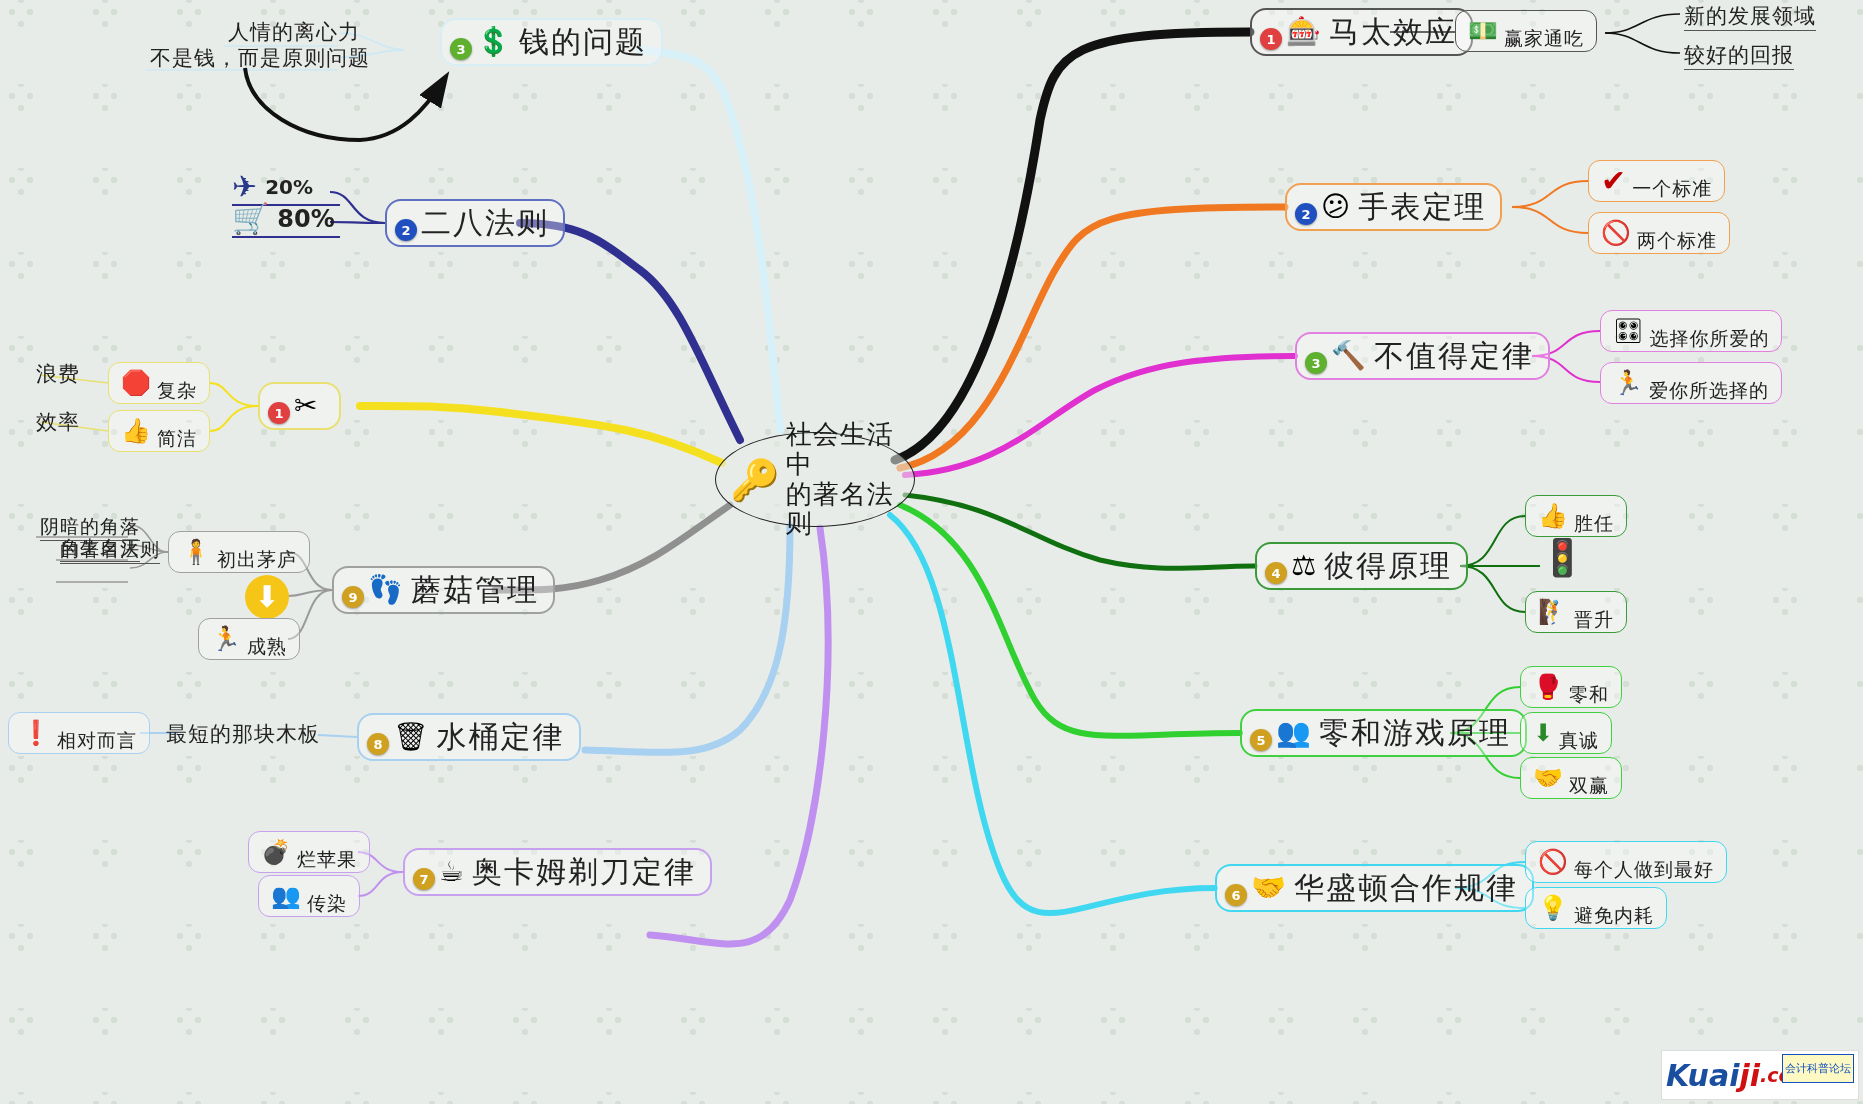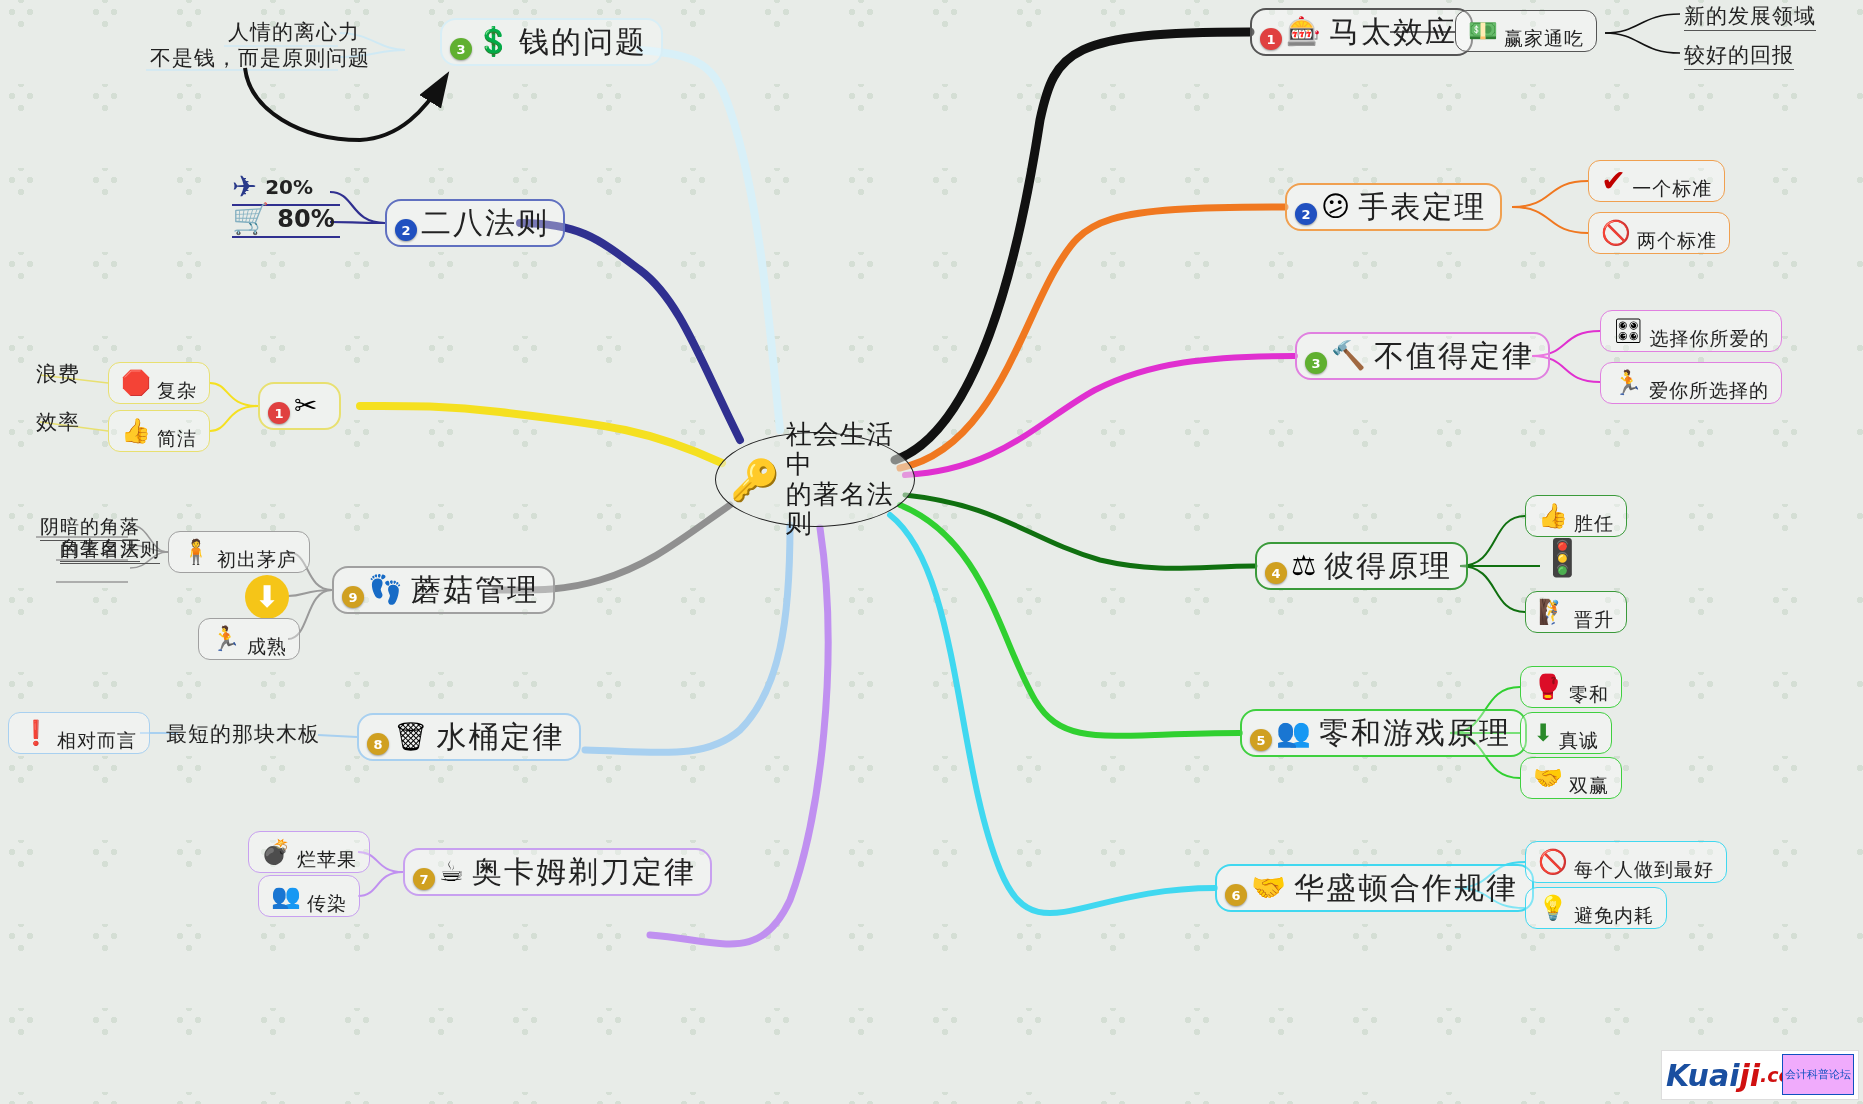--- a/index.html
+++ b/index.html
@@ -121,22 +121,22 @@
     font-size: 30px; font-weight: bold; font-style: italic;
     color: #d01010; font-family: "DejaVu Sans", sans-serif;
   }
   #watermark .wm-com {
     font-size: 19px; font-weight: bold; font-style: italic;
     color: #d01010; font-family: "DejaVu Sans", sans-serif;
   }
   #watermark .wm-cn {
     position: absolute; right: 4px; top: 3px;
     font-size: 11px; color: #1050c0;
-    border: 1px solid #1050c0; padding: 12px 2px;
-    background: #f0abfc;
+    border: 1px solid #1050c0; padding: 6px 2px;
+    background: #fef9c3;
   }
   .underline-txt { border-bottom: 1.5px solid #555; }
 </style>
 </head>
 <body>
 
 <div id="canvas"></div>
 
 <svg id="edges" xmlns="http://www.w3.org/2000/svg">
 

